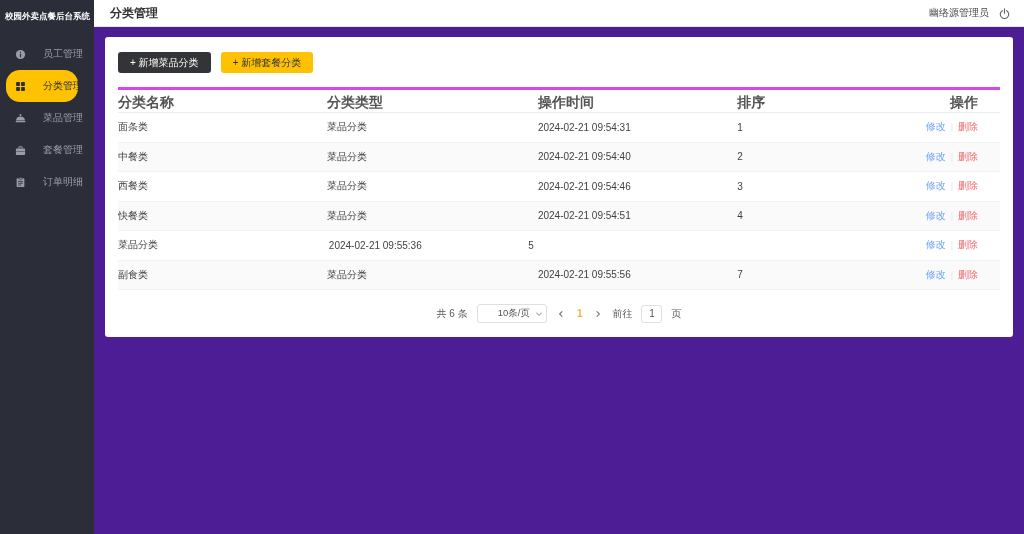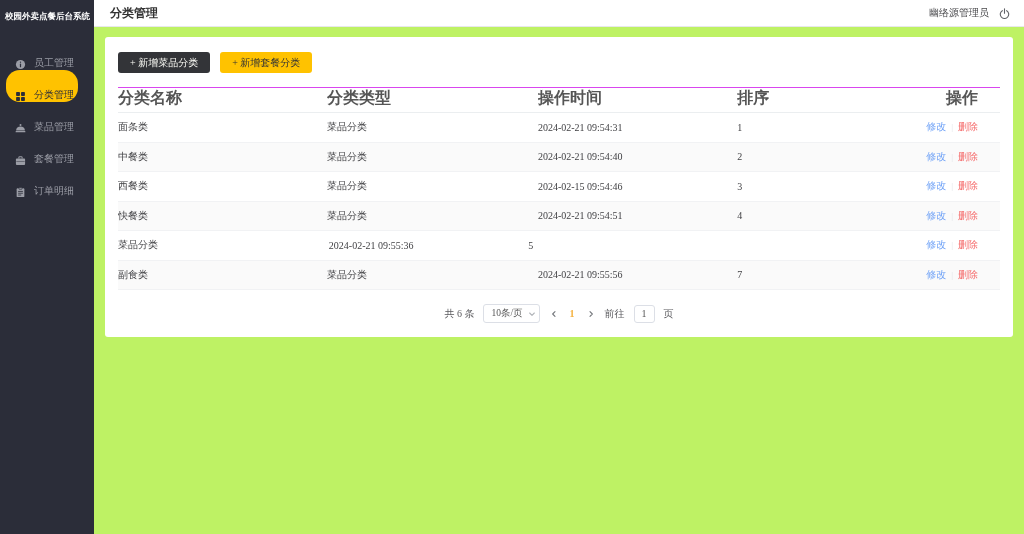--- a/index.html
+++ b/index.html
@@ -11,60 +11,60 @@
   }
   *{box-sizing:border-box;margin:0;padding:0;}
   html,body{width:1024px;height:534px;overflow:hidden;}
   body{font-family:"Liberation Sans","DejaVu Sans",sans-serif;background:#f3f4f7;}
   .app{display:flex;width:1024px;height:534px;}
 
   
   .sidebar{width:94px;flex-shrink:0;background:var(--sidebar-bg);color:#fff;display:flex;flex-direction:column;}
   .sidebar-title{font-size:8.5px;font-weight:bold;color:#ffffff;padding:11px 0 0 5px;white-space:nowrap;letter-spacing:0;}
   .menu{margin-top:15px;display:flex;flex-direction:column;}
-  .menu-item{height:32px;display:flex;align-items:flex-end;gap:8px;padding-left:9px;margin:0 16px 0 6px;color:#9b9da6;font-size:10px;border-radius:14px;cursor:pointer;white-space:nowrap;}
+  .menu-item{height:32px;display:flex;align-items:center;gap:17px;padding-left:9px;margin:0 16px 0 6px;color:#9b9da6;font-size:10px;border-radius:14px;cursor:pointer;white-space:nowrap;}
   .menu-item.active{background:var(--accent);color:#2b2d39;font-weight:500;}
   .mi-icon{width:11px;height:11px;display:inline-flex;align-items:center;justify-content:center;flex-shrink:0;}
   .mi-icon svg{display:block;}
 
   
   .main{flex:1;display:flex;flex-direction:column;min-width:0;}
   .topbar{height:27px;background:#fff;border-bottom:1px solid #e8e8ea;display:flex;align-items:center;justify-content:space-between;padding:0 14px 0 16px;flex-shrink:0;}
   .topbar-title{font-size:12px;font-weight:bold;color:#333;}
   .topbar-right{display:flex;align-items:center;gap:10px;font-size:10px;color:#4a4a4d;}
   .power{color:#5f6166;display:flex;align-items:center;cursor:pointer;}
 
   
-  .content{flex:1;background:#bef264;padding:10px 11px;font-family:Liberation Serif, serif;}
+  .content{flex:1;background:#4c1d95;padding:10px 11px;}
   .card{background:#fff;border-radius:3px;padding:15px 13px 18px;height:300px;}
 
   .toolbar{display:flex;align-items:center;}
   .btn{height:21px;border:none;border-radius:3px;font-size:10px;padding:0 12px;cursor:pointer;font-family:inherit;line-height:21px;}
   .btn-dark{background:#333438;color:#fdfdf7;margin-right:10px;}
   .btn-yellow{background:var(--accent);color:#333;}
 
   
   .table{margin-top:14px;}
-  .thead{display:flex;align-items:flex-start;height:26px;font-size:16px;font-weight:bold;color:#555;border-top:1px solid #d946ef;border-bottom:1px solid #ebeef0;}
+  .thead{display:flex;align-items:flex-end;height:26px;font-size:14px;font-weight:bold;color:#555;border-top:3px solid #d946ef;border-bottom:1px solid #ebeef0;}
   .trow{display:flex;align-items:center;height:29.5px;font-size:10px;color:#3f3f42;border-bottom:1px solid #f1f2f4;}
   .trow:nth-child(even){background:#fafafa;}
   .cell{overflow:hidden;text-overflow:ellipsis;white-space:nowrap;}
   .col-name{width:23.7%;}
   .col-type{width:23%;}
   .col-time{width:22.6%;margin-left:8px;}
   .col-sort{width:19.3%;}
   .col-op{flex:1;text-align:right;padding-right:22px;}
   .link{cursor:pointer;text-decoration:none;}
   .link-edit{color:var(--edit);}
   .link-delete{color:var(--delete);}
   .op-divider{color:#e4e6e9;margin:0 5px;font-size:9px;}
 
   
   .pagination{display:flex;align-items:center;justify-content:center;margin-top:14px;font-size:10px;color:#5a5a5e;gap:9px;}
-  .page-size{position:relative;display:flex;align-items:center;height:19px;border:1px solid #dcdfe6;border-radius:3px;padding:0 16px 0 7px;font-size:9.5px;color:#555;cursor:pointer;background:#fff;}
+  .page-size{position:relative;display:flex;align-items:center;height:19px;border:1px solid #dcdfe6;border-radius:3px;padding:0 16px 0 20px;font-size:9.5px;color:#555;cursor:pointer;background:#fff;}
   .page-size .chev{position:absolute;right:3px;top:50%;transform:translateY(-50%);color:#b0b3b8;display:flex;}
   .page-arrow{color:#72757a;display:flex;align-items:center;cursor:pointer;padding:0 1px;}
   .page-num{color:var(--page-active);font-weight:bold;padding:0 2px;cursor:pointer;}
   .goto-input{width:21px;height:18px;border:1px solid #dcdfe6;border-radius:3px;text-align:center;font-size:10px;color:#555;font-family:inherit;outline:none;}
 </style>
 </head>
 <body>
 
 <div class="app">
 
@@ -169,21 +169,21 @@
               <div class="trow">
                 <div class="cell col-name">中餐类</div>
                 <div class="cell col-type">菜品分类</div>
                 <div class="cell col-time">2024-02-21 09:54:40</div>
                 <div class="cell col-sort">2</div>
                 <div class="cell col-op"><a class="link link-edit">修改</a><span class="op-divider">|</span><a class="link link-delete">删除</a></div>
               </div>
               <div class="trow">
                 <div class="cell col-name">西餐类</div>
                 <div class="cell col-type">菜品分类</div>
-                <div class="cell col-time">2024-02-15 09:54:46</div>
+                <div class="cell col-time">2024-02-21 09:54:46</div>
                 <div class="cell col-sort">3</div>
                 <div class="cell col-op"><a class="link link-edit">修改</a><span class="op-divider">|</span><a class="link link-delete">删除</a></div>
               </div>
               <div class="trow">
                 <div class="cell col-name">快餐类</div>
                 <div class="cell col-type">菜品分类</div>
                 <div class="cell col-time">2024-02-21 09:54:51</div>
                 <div class="cell col-sort">4</div>
                 <div class="cell col-op"><a class="link link-edit">修改</a><span class="op-divider">|</span><a class="link link-delete">删除</a></div>
               </div>

